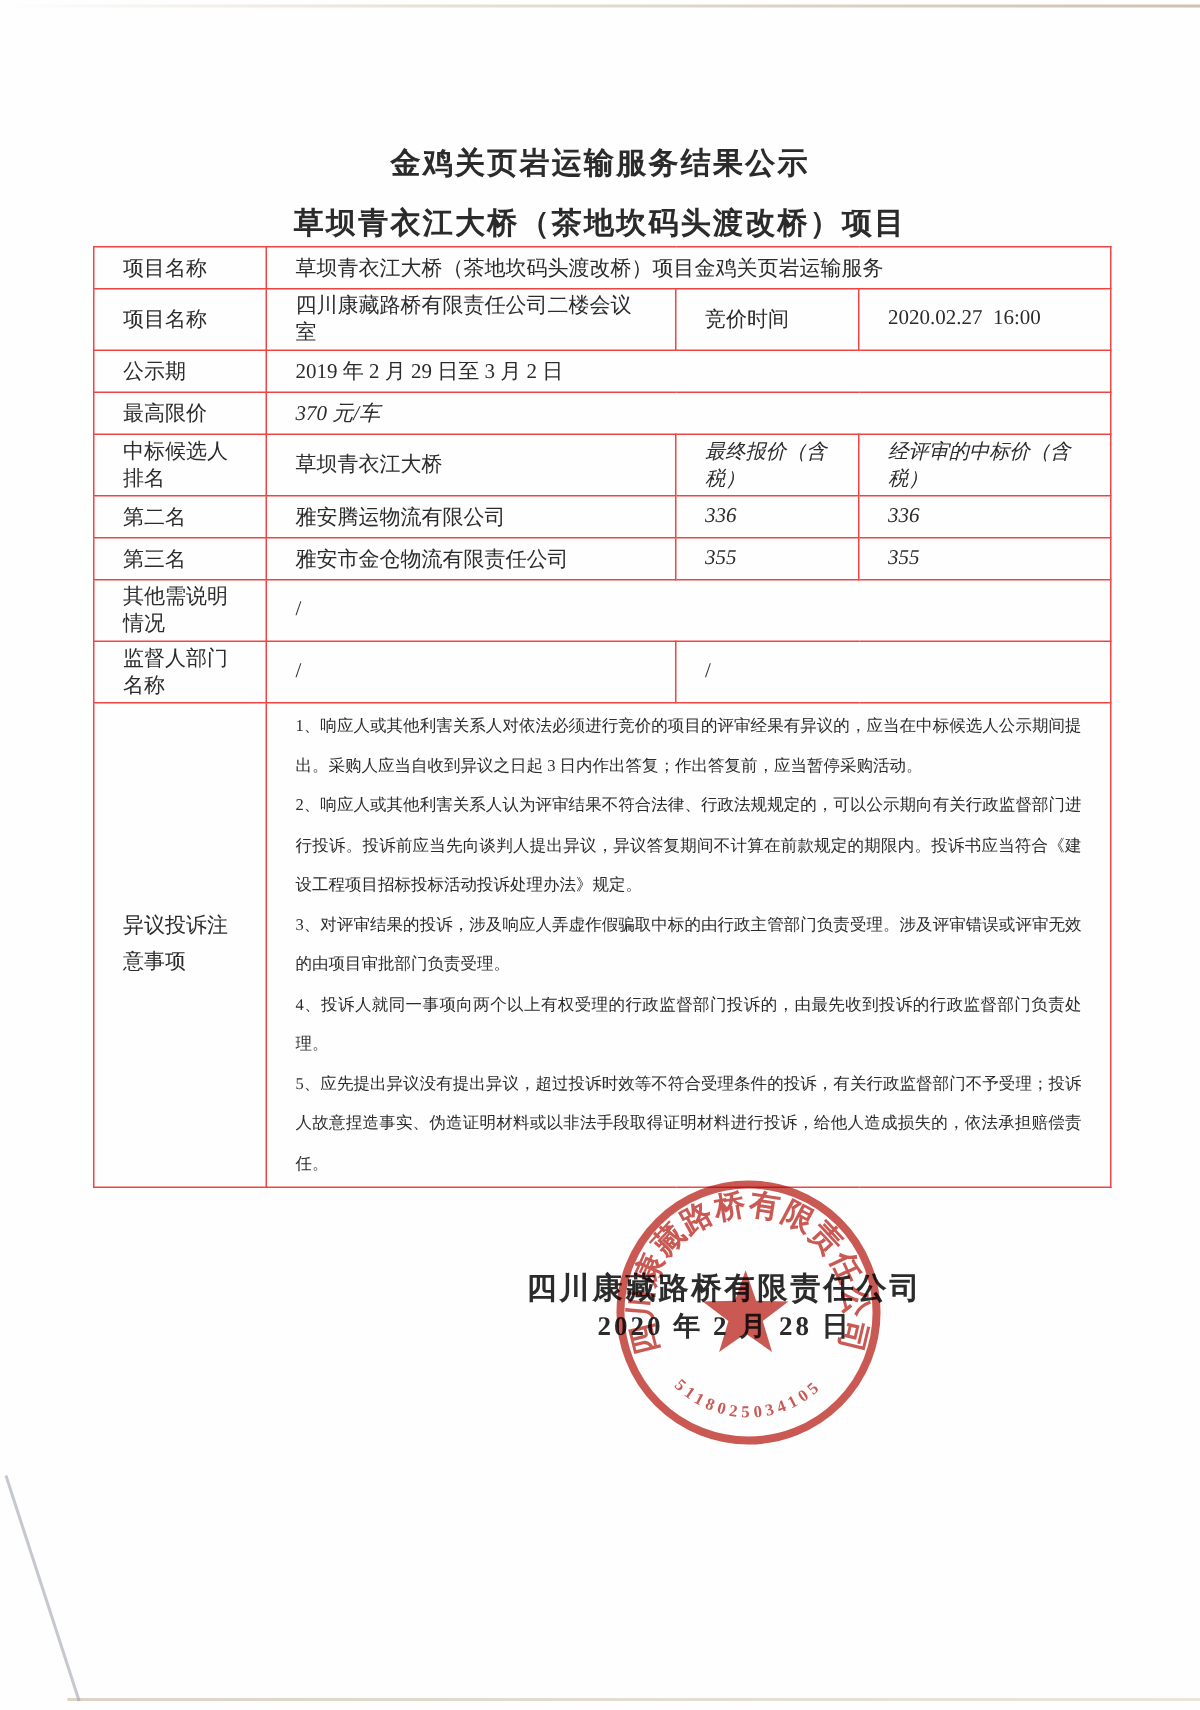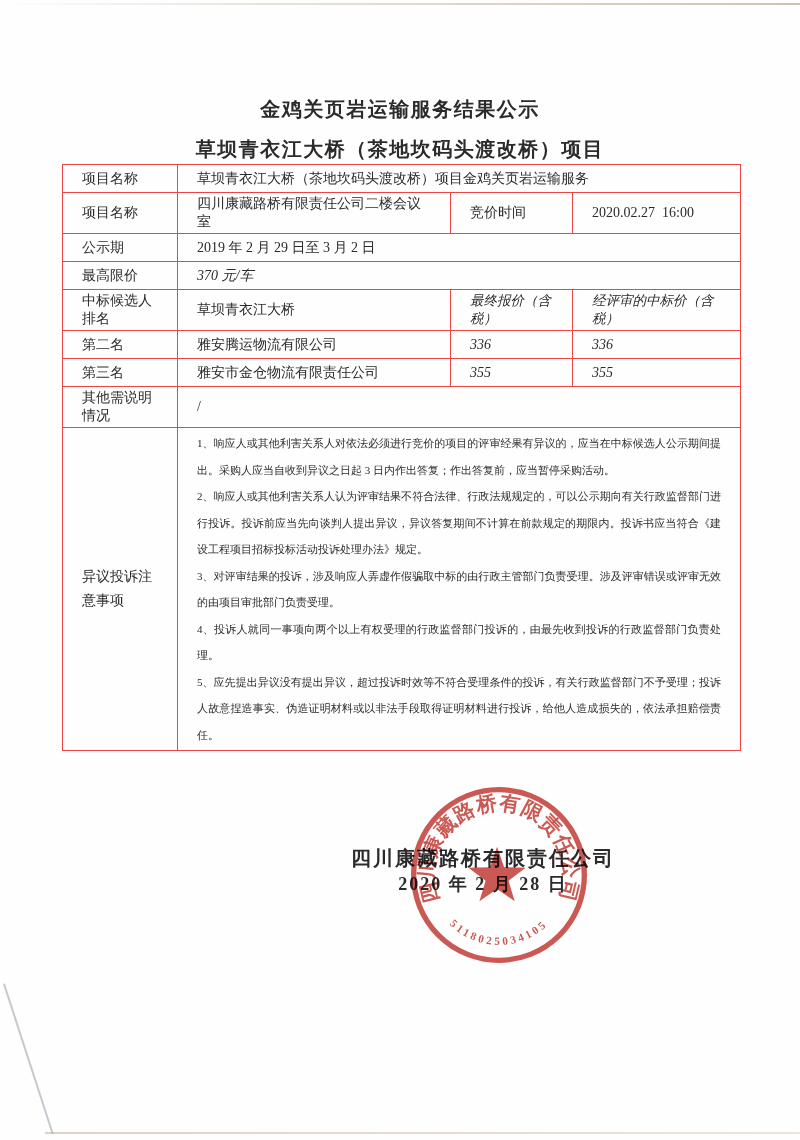--- a/index.html
+++ b/index.html
@@ -113,20 +113,25 @@
       <tr>
         <td class="lbl">第三名</td>
         <td class="val">雅安市金仓物流有限责任公司</td>
         <td class="ctr">355</td>
         <td class="ctr">355</td>
       </tr>
       <tr>
         <td class="lbl">其他需说明情况</td>
         <td class="val" colspan="3">/</td>
       </tr>
+      <tr>
+        <td class="lbl">监督人部门名称</td>
+        <td class="val">/</td>
+        <td class="val" colspan="2">/</td>
+      </tr>
       <tr class="row-tall">
         <td class="lbl objection-label">异议投诉注意事项</td>
         <td class="objection-body" colspan="3">
           <p class="para">1、响应人或其他利害关系人对依法必须进行竞价的项目的评审经果有异议的，应当在中标候选人公示期间提出。采购人应当自收到异议之日起 3 日内作出答复；作出答复前，应当暂停采购活动。</p>
           <p class="para">2、响应人或其他利害关系人认为评审结果不符合法律、行政法规规定的，可以公示期向有关行政监督部门进行投诉。投诉前应当先向谈判人提出异议，异议答复期间不计算在前款规定的期限内。投诉书应当符合《建设工程项目招标投标活动投诉处理办法》规定。</p>
           <p class="para">3、对评审结果的投诉，涉及响应人弄虚作假骗取中标的由行政主管部门负责受理。涉及评审错误或评审无效的由项目审批部门负责受理。</p>
           <p class="para">4、投诉人就同一事项向两个以上有权受理的行政监督部门投诉的，由最先收到投诉的行政监督部门负责处理。</p>
           <p class="para">5、应先提出异议没有提出异议，超过投诉时效等不符合受理条件的投诉，有关行政监督部门不予受理；投诉人故意捏造事实、伪造证明材料或以非法手段取得证明材料进行投诉，给他人造成损失的，依法承担赔偿责任。</p>
         </td>
       </tr>

